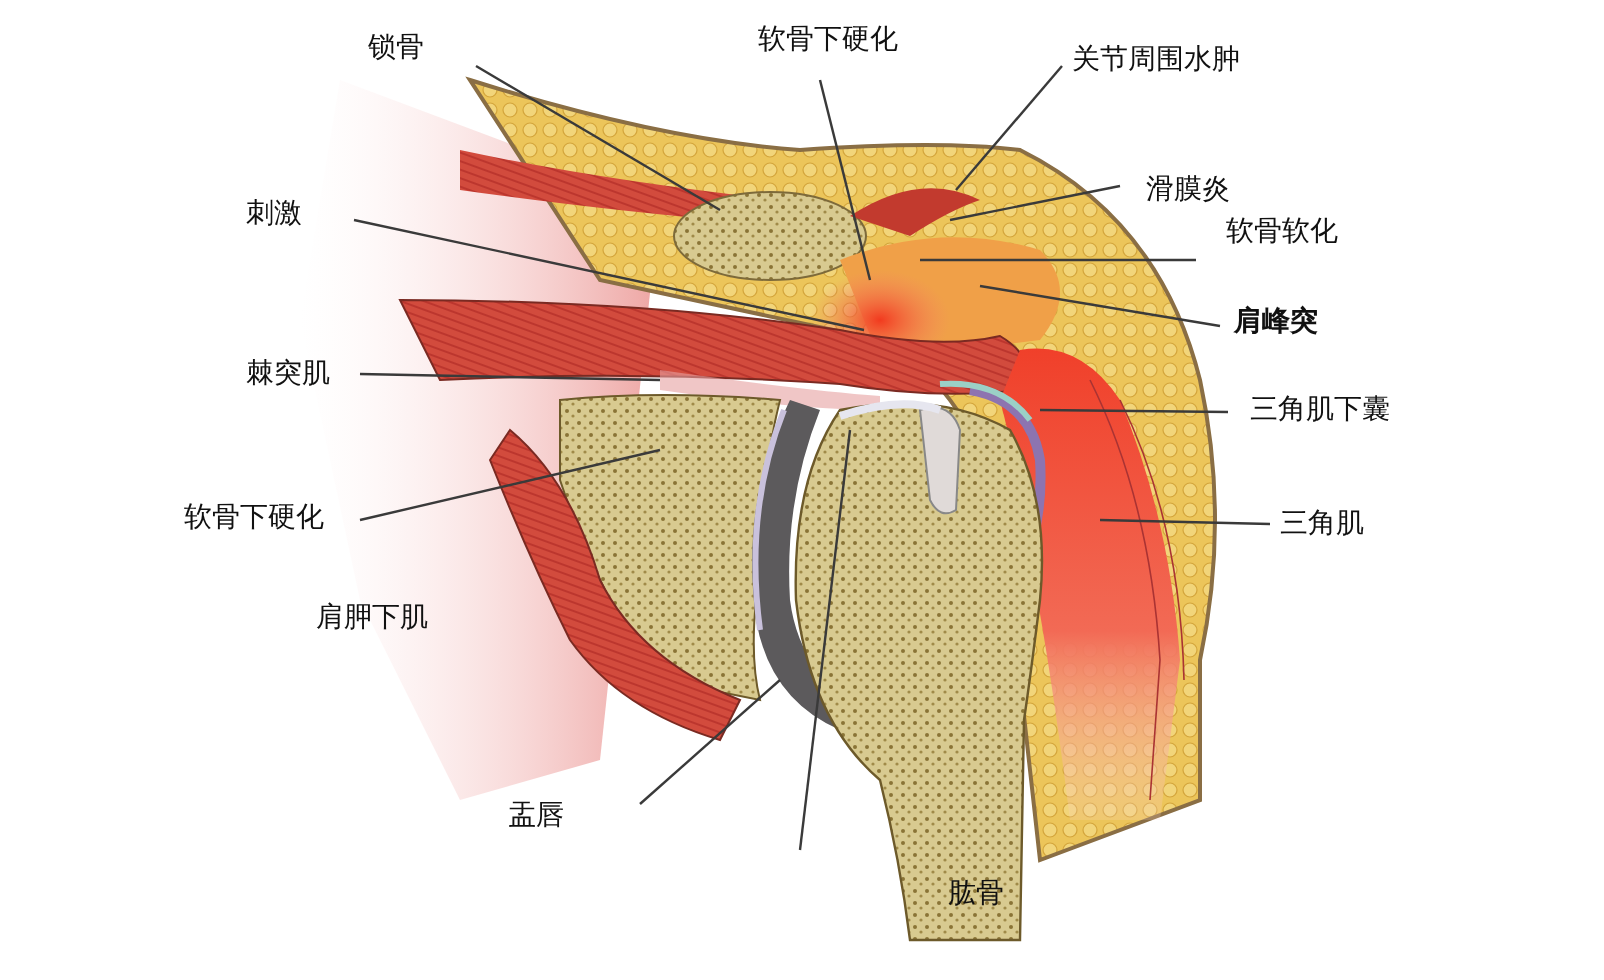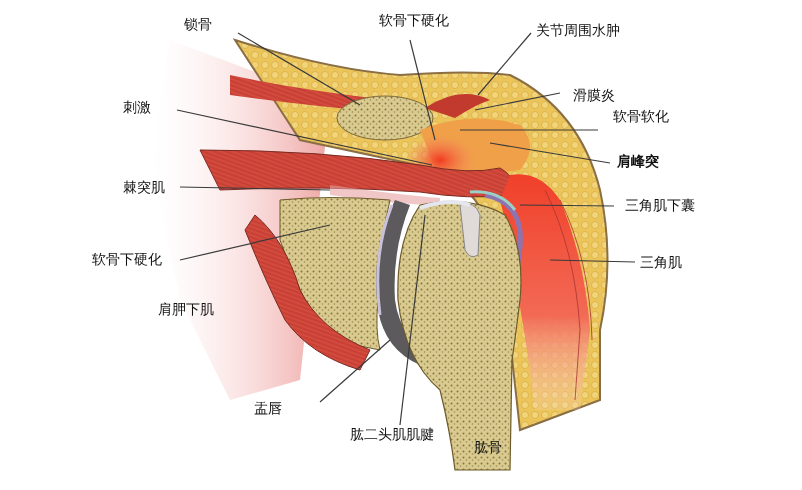--- a/index.html
+++ b/index.html
@@ -100,21 +100,20 @@
   </svg>
 
   <span class="label" style="left:184px; top:16px;">锁骨</span>
   <span class="label" style="left:123px; top:99px;">刺激</span>
   <span class="label" style="left:123px; top:179px;">棘突肌</span>
   <span class="label" style="left:92px; top:251px;">软骨下硬化</span>
   <span class="label" style="left:158px; top:301px;">肩胛下肌</span>
   <span class="label" style="left:254px; top:400px;">盂唇</span>
 
   <div class="label multi" style="left:350px; top:425px;">
-    <div>肱二头肌肌腱</div>
   </div>
   <span class="label" style="left:474px; top:439px;">肱骨</span>
 
   <span class="label" style="left:379px; top:12px;">软骨下硬化</span>
   <span class="label" style="left:536px; top:22px;">关节周围水肿</span>
   <span class="label" style="left:573px; top:87px;">滑膜炎</span>
   <span class="label" style="left:613px; top:108px;text-align:center;">软骨软化</span>
   <span class="label" style="left:617px; top:153px;font-weight:bold;">肩峰突</span>
   <span class="label" style="left:625px; top:197px;text-align:right;">三角肌下囊</span>
   <span class="label" style="left:640px; top:254px;">三角肌</span>

